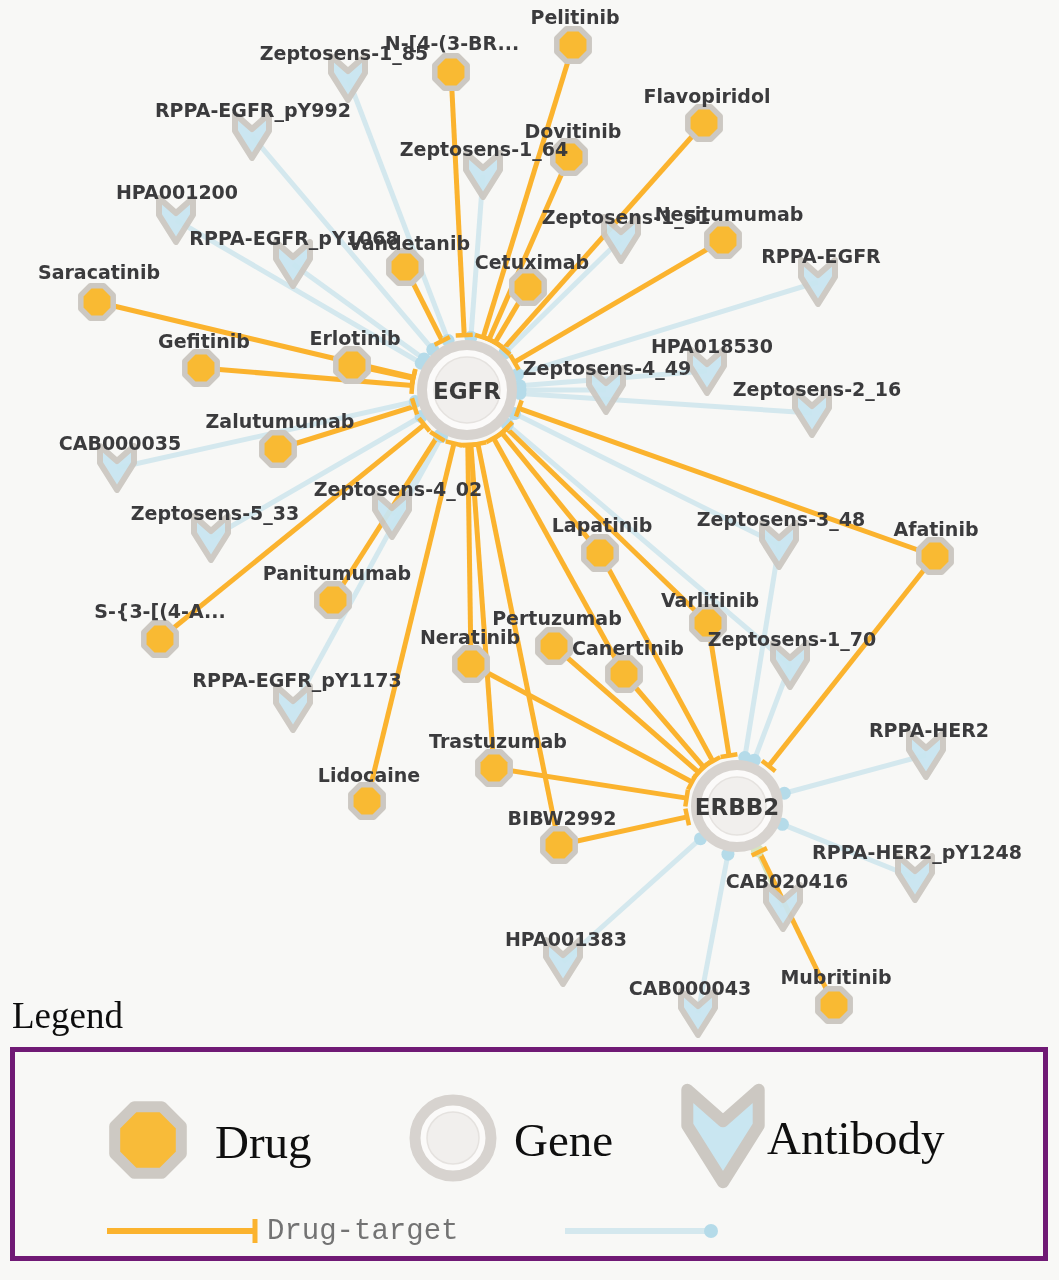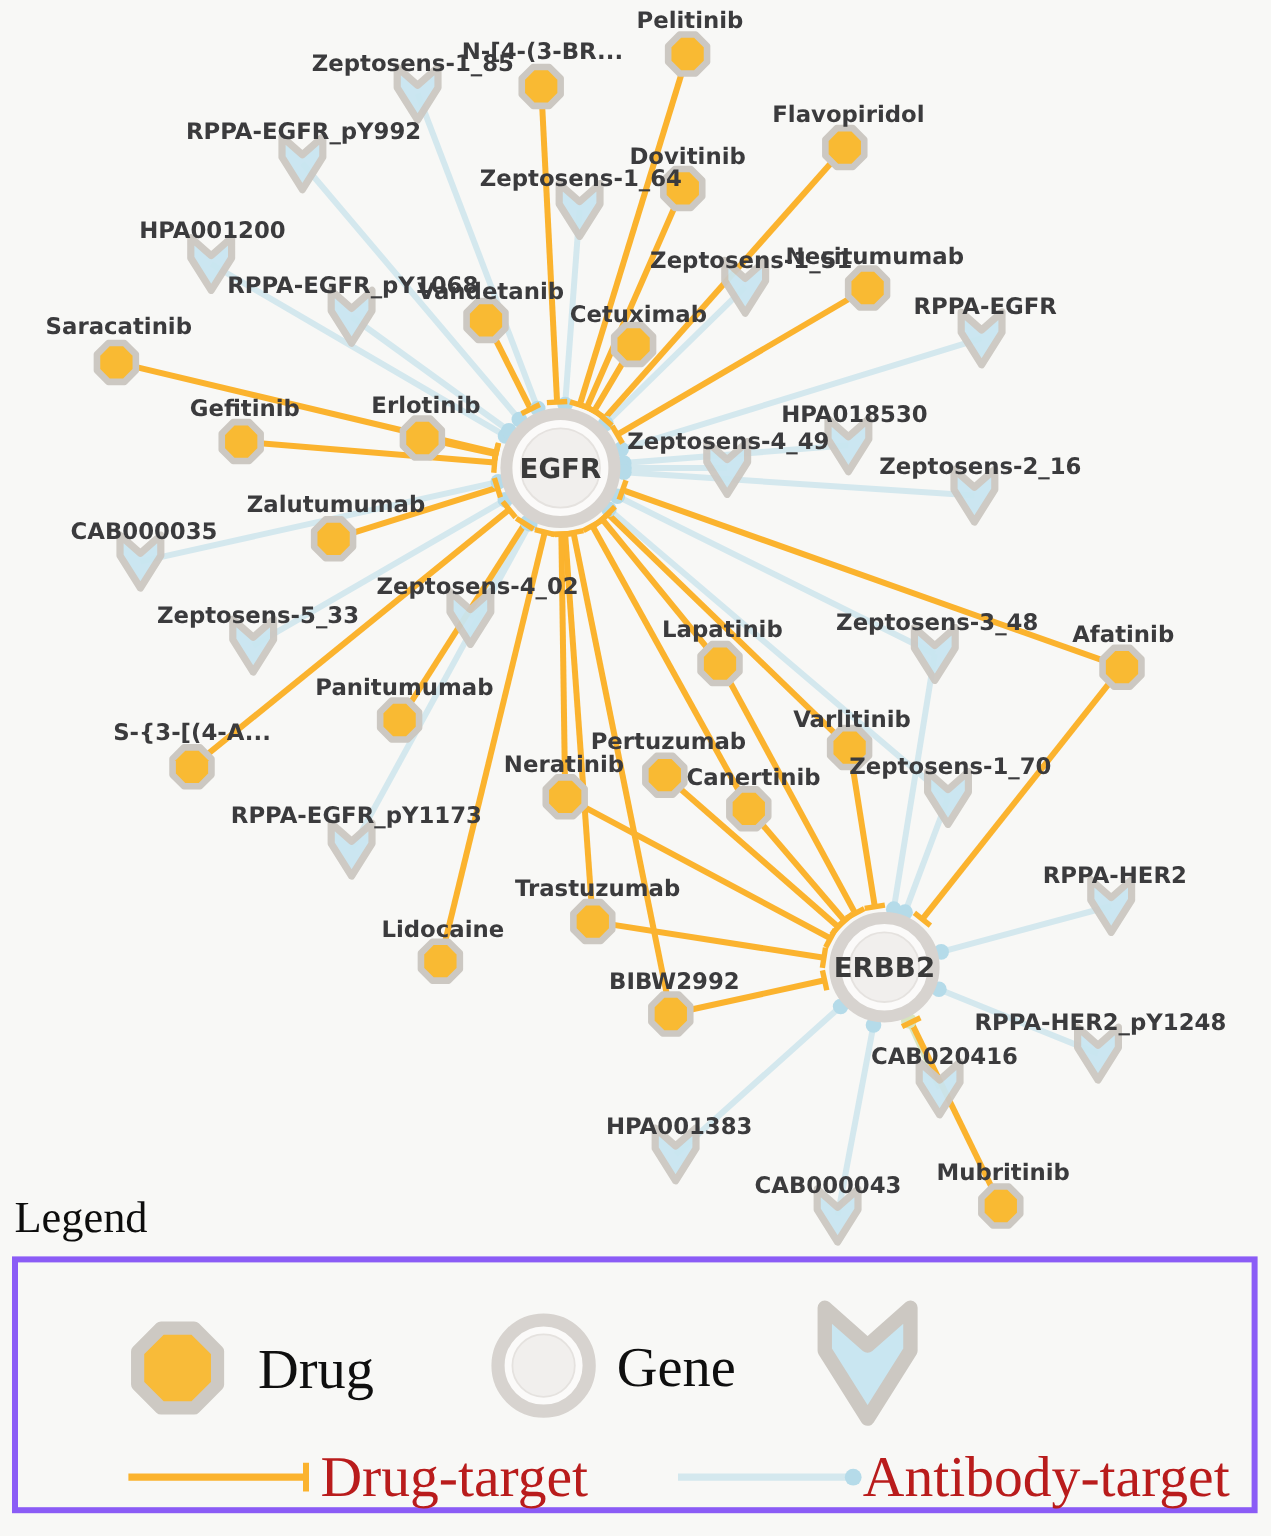--- a/index.html
+++ b/index.html
@@ -9,32 +9,32 @@
     font-family:"DejaVu Sans","Liberation Sans",sans-serif;
   }
   #net{position:absolute;left:0;top:0;}
   .legend-title{
     position:absolute;left:12px;top:994px;
     font-family:"Liberation Serif","DejaVu Serif",serif;
     font-weight:normal;font-size:37px;color:#0d0d0d;letter-spacing:0px;
   }
   .legend-box{
     position:absolute;left:10px;top:1047px;width:1038px;height:214px;
-    border:5px solid #8b5cf6;box-sizing:border-box;background:#f8f8f6;
+    border:5px solid #701a75;box-sizing:border-box;background:#f8f8f6;
   }
   .legend-box .licon{position:absolute;}
   .legend-node-label{
     position:absolute;transform:translateY(-54%);
     font-family:"Liberation Serif","DejaVu Serif",serif;
     font-size:47px;color:#0f0f0f;white-space:nowrap;
   }
   .legend-edge-label{
     position:absolute;transform:translateY(-54%);
-    font-family:Liberation Serif, serif;
-    font-size:48px;color:#b91c1c;white-space:nowrap;
+    font-family:Liberation Mono, monospace;
+    font-size:29px;color:#737373;white-space:nowrap;
   }
 </style>
 </head>
 <body>
 
 <div class="stage">
 
   <svg id="net" width="1059" height="1280" viewBox="0 0 1059 1280">
       <line x1="348" y1="78" x2="448.1124485673469" y2="340.47969708413643" stroke="#d4e8ee" stroke-width="5"></line>
       <line x1="252" y1="136" x2="432.757922248359" y2="349.5465686096893" stroke="#d4e8ee" stroke-width="5"></line>
@@ -249,26 +249,26 @@
 
     <svg class="licon" style="left:390px;top:38px" width="96" height="96" viewBox="-48 -48 96 96">
       <circle r="38" fill="#fbfaf9" stroke="#d7d3cf" stroke-width="11"></circle>
       <circle r="26" fill="#f1efed" stroke="#e5e2df" stroke-width="1.5"></circle>
     </svg>
     <span class="legend-node-label" style="left:499px;top:90px">Gene</span>
 
     <svg class="licon" style="left:656px;top:26px" width="104" height="116" viewBox="-52 -58 104 116">
       <polygon points="0,-14.7 35.7,-46.2 35.7,-10.5 0,46.2 -35.7,-10.5 -35.7,-46.2" fill="#c9e6f1" stroke="#ccc8c2" stroke-width="12" stroke-linejoin="round"></polygon>
     </svg>
+    <span class="legend-node-label" style="left:752px;top:88px">Antibody</span>
 
     <svg class="licon" style="left:88px;top:164px" width="172" height="30" viewBox="0 0 172 30">
       <line x1="4" y1="15" x2="152" y2="15" stroke="#fbb32e" stroke-width="6"></line>
       <line x1="152" y1="3" x2="152" y2="27" stroke="#fbb32e" stroke-width="5"></line>
     </svg>
     <span class="legend-edge-label" style="left:252px;top:181px">Drug-target</span>
 
     <svg class="licon" style="left:546px;top:164px" width="172" height="30" viewBox="0 0 172 30">
       <line x1="4" y1="15" x2="146" y2="15" stroke="#d4e8ee" stroke-width="6"></line>
       <circle cx="150" cy="15" r="7" fill="#b5dbe9"></circle>
     </svg>
-    <span class="legend-edge-label" style="left:704px;top:181px">Antibody-target</span>
   </div>
 </div>
 
 </body></html>

